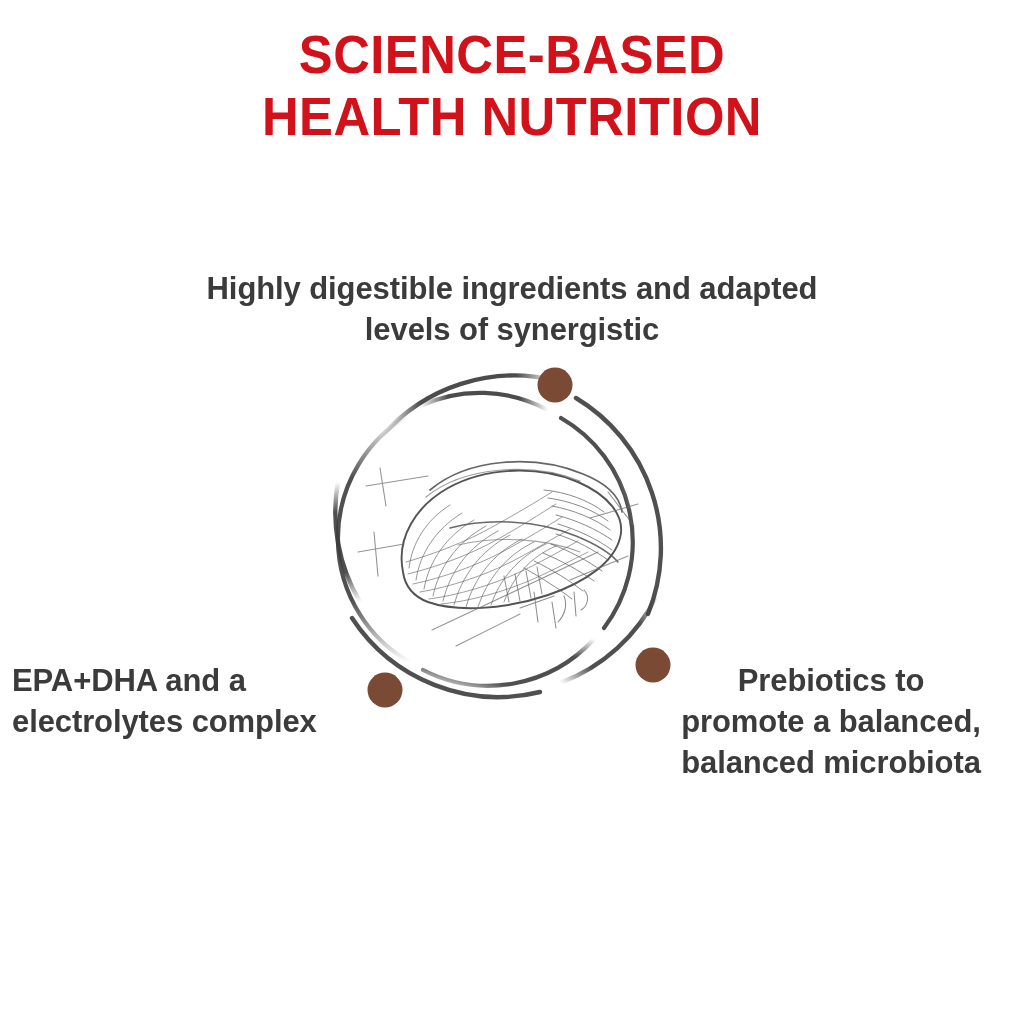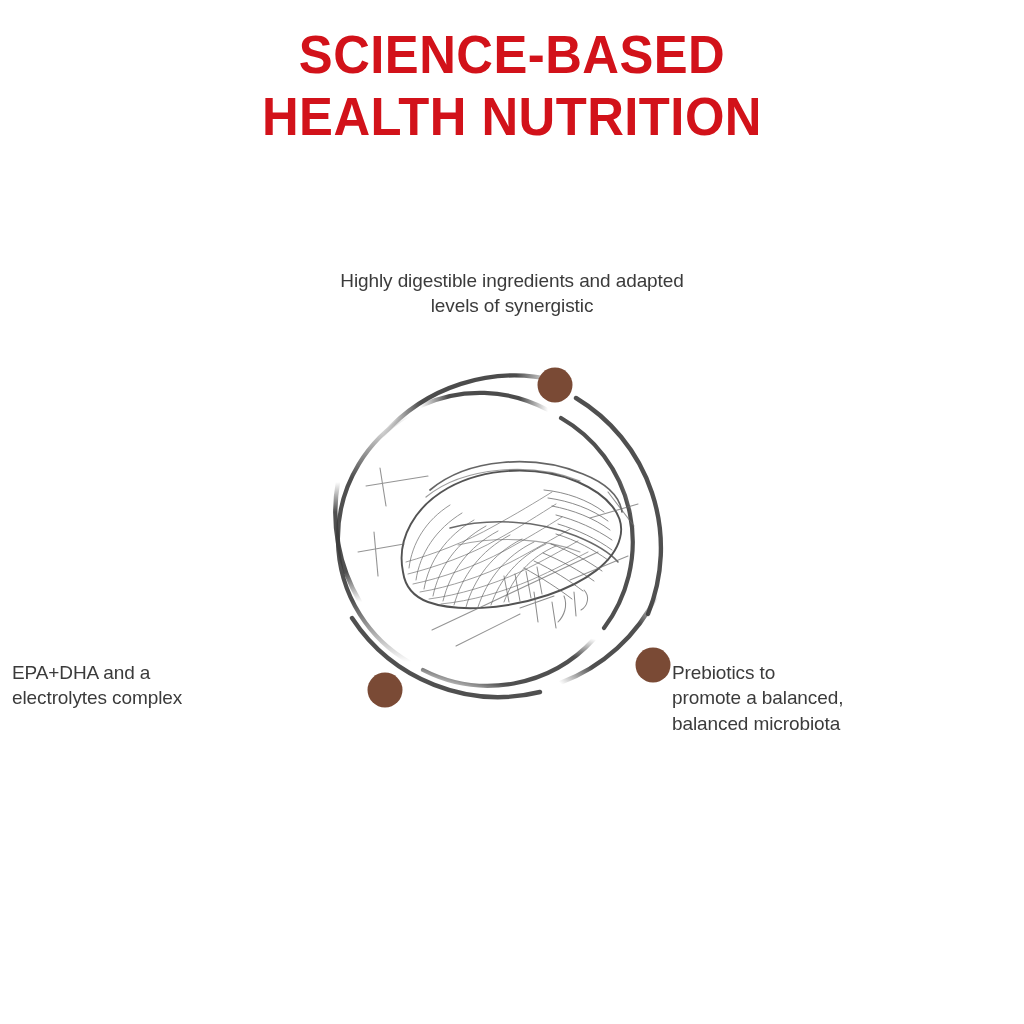--- a/index.html
+++ b/index.html
@@ -34,42 +34,43 @@
     letter-spacing: 0.5px;
     transform: scaleX(0.94);
     transform-origin: center top;
   }
   .headline .hl-line { display: block; white-space: nowrap; }
 
   
   .caption {
     position: absolute;
     color: #3b3b3b;
-    font-size: 19px;
+    font-size: 31px;
     line-height: 1.33;
-    font-weight: 400;
+    font-weight: 700;
     letter-spacing: -0.1px;
   }
   .caption .ln { display: block; white-space: nowrap; }
 
   #caption-top {
     left: 192px;
     top: 268px;
     width: 640px;
     text-align: center;
   }
   #caption-left {
     left: 12px;
     top: 660px;
     width: 330px;
   }
   #caption-right {
     left: 672px;
     top: 660px;
     width: 318px;
+    text-align: center;
   }
 
   
   #emblem {
     position: absolute;
     left: 308px;
     top: 340px;
     width: 400px;
     height: 400px;
   }

